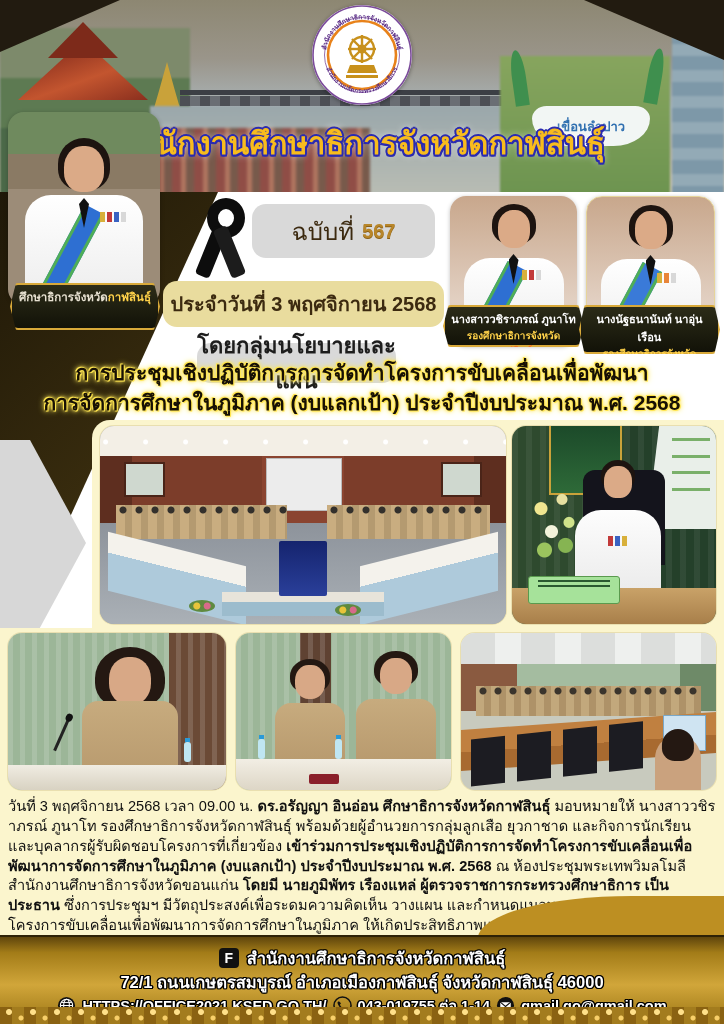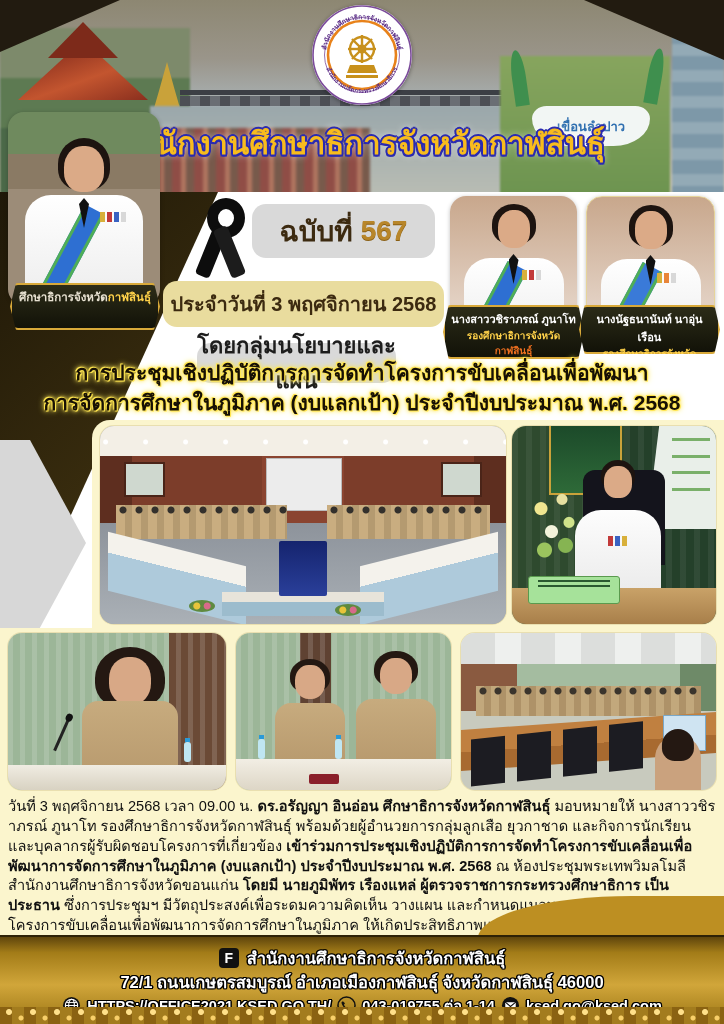--- a/index.html
+++ b/index.html
@@ -92,38 +92,38 @@
   
   .badge{background:linear-gradient(180deg,#2c2c18,#121208);border:2px solid #d8a93a;
     border-radius:8px;clip-path:polygon(4% 0,96% 0,100% 50%,96% 100%,4% 100%,0 50%);
     text-align:center;padding:3px 6px 4px;box-sizing:border-box;}
   .badge .l1{font-weight:bold;color:#fff;}
   .badge .l2{font-weight:bold;}
   .badge .pre{color:#e8e2d2;}  .badge .suf{color:#ffd24a;}
   .badge.vice .pre{color:#ffd24a;} .badge.vice .suf{color:#f07020;}
   .bg1{left:10px;top:283px;width:150px;height:47px;}
   .bg1 .l1{font-size:14.5px;} .bg1 .l2{font-size:11.5px;}
-  .bg2{left:443px;top:305px;width:141px;height:54px;}
+  .bg2{left:443px;top:305px;width:141px;height:42px;}
   .bg3{left:579px;top:305px;width:141px;height:49px;}
   .bg2 .l1,.bg3 .l1{font-size:11px;} .bg2 .l2,.bg3 .l2{font-size:10px;}
 
   
   .ribbon{left:196px;top:198px;width:60px;height:82px;}
   .rb-loop{position:absolute;left:11px;top:0;width:16px;height:18px;
     border:11px solid #0d0d0d;border-radius:50%;}
   .rb-tail{position:absolute;width:15px;height:52px;background:#0d0d0d;border-radius:4px;}
   .rb-t1{left:8px;top:28px;transform:rotate(22deg);}
   .rb-t2{left:26px;top:28px;transform:rotate(-22deg);background:#1c1c1c;}
 
   
   .chip{border-radius:14px;text-align:center;box-sizing:border-box;}
   .chip-issue{left:252px;top:204px;width:183px;height:54px;background:#d9d9d9;
     display:flex;align-items:center;justify-content:center;gap:8px;}
-  .chip-issue .lbl{font-size:28px;font-weight:bold;color:#3c2a10;}
-  .chip-issue .num{font-size:28px;font-weight:bold;color:#b8862a;
+  .chip-issue .lbl{font-size:24px;font-weight:normal;color:#3c2a10;}
+  .chip-issue .num{font-size:20px;font-weight:bold;color:#b8862a;
     text-shadow:0 1px 0 #8a5f14;}
   .chip-date{left:163px;top:281px;width:281px;height:46px;background:#e9dc9e;
     display:flex;align-items:center;justify-content:center;
     font-size:20px;font-weight:bold;color:#3c2a10;}
   .chip-group{left:197px;top:343px;width:199px;height:40px;background:#d9d9d9;
     display:flex;align-items:center;justify-content:center;
     font-size:22px;font-weight:bold;color:#1d1d1d;}
 
   
   .headline{left:0;width:724px;text-align:center;font-weight:bold;font-size:21px;color:#171004;
@@ -486,18 +486,18 @@
       <svg class="cir-ic" viewBox="0 0 20 20">
         <circle cx="10" cy="10" r="9" fill="none" stroke="#111" stroke-width="1.6"></circle>
         <path d="M6.2,5.4 l2.2,2.2 -1.1,1.6 c0.6,1.6 1.9,2.9 3.5,3.5 l1.6,-1.1 2.2,2.2 -1.3,1.5 c-3.9,-0.3 -8.3,-4.7 -8.6,-8.6 z" fill="#111"></path>
       </svg>
       <span>043-019755 ต่อ 1-14</span>
       <svg class="cir-ic" viewBox="0 0 20 20">
         <circle cx="10" cy="10" r="9" fill="#111"></circle>
         <rect x="4.5" y="6.5" width="11" height="7" rx="1" fill="#fff"></rect>
         <path d="M4.5,6.5 L10,11 L15.5,6.5" fill="none" stroke="#111" stroke-width="1.2"></path>
       </svg>
-      <span>ksed.go@ksed.com</span>
+      <span>gmail.go@gmail.com</span>
     </div>
     <div class="ornament"></div>
   </div>
 
 </div>
 
 </body></html>

